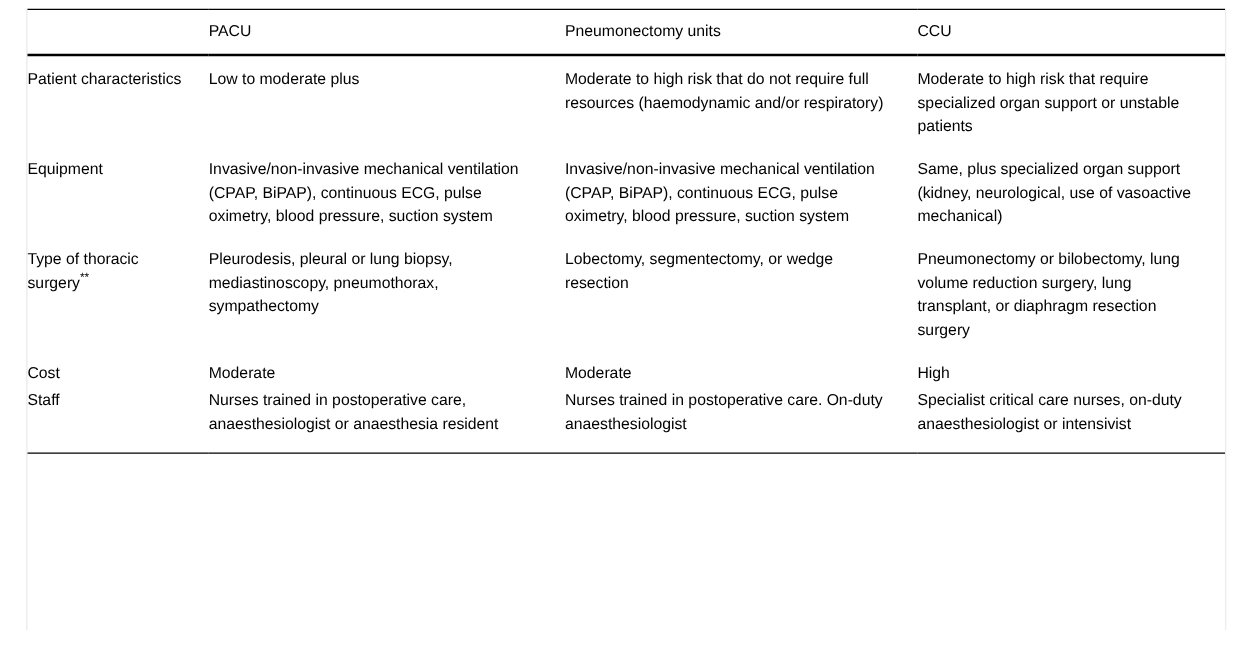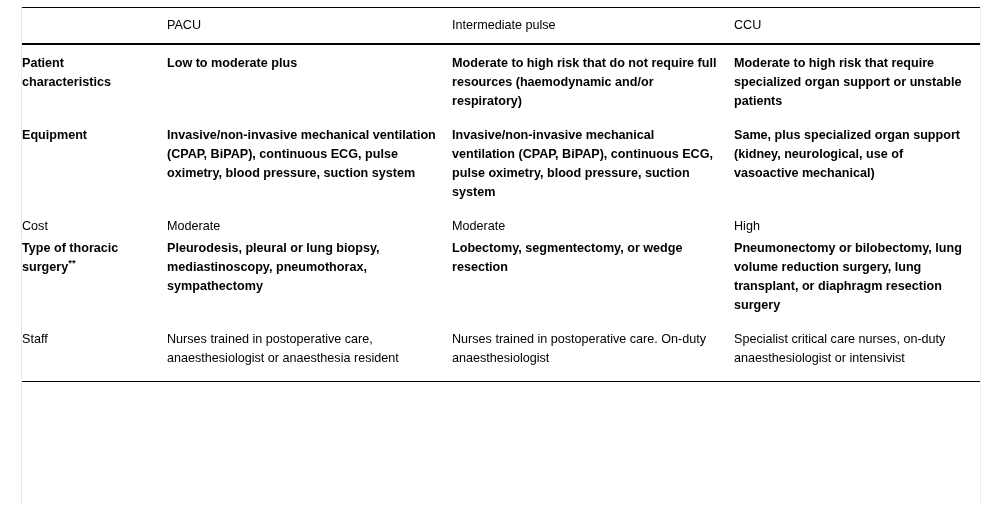--- a/index.html
+++ b/index.html
@@ -93,21 +93,20 @@
     display: block;
     padding-top: 3px;
   }
 
   tbody tr.data-row:first-child .cell {
     padding-top: 9px;
   }
 
   .row-pad-bottom .cell {
     padding-bottom: 12px;
-    font-weight: bold;
   }
 
   
   tbody tr.last-rule td {
     border-bottom: 1.8px solid #000000;
     height: 13px;
     padding: 0;
   }
 
   .label-col .cell {
@@ -135,21 +134,21 @@
         <col class="c-label">
         <col class="c-pacu">
         <col class="c-imu">
         <col class="c-ccu">
       </colgroup>
 
       <thead>
         <tr class="header-row">
           <th class="label-col"></th>
           <th>PACU</th>
-          <th>Intermediate pulse</th>
+          <th>Pneumonectomy units</th>
           <th>CCU</th>
         </tr>
       </thead>
 
       <tbody>
 
         <tr class="data-row row-pad-bottom">
           <td class="label-col">
             <span class="cell">Patient characteristics</span>
           </td>
@@ -174,47 +173,47 @@
           </td>
           <td>
             <span class="cell">Invasive/non-invasive mechanical ventilation (CPAP, BiPAP), continuous ECG, pulse oximetry, blood pressure, suction system</span>
           </td>
           <td>
             <span class="cell">Same, plus specialized organ support (kidney, neurological, use of vasoactive mechanical)</span>
           </td>
         </tr>
 
 
+        <tr class="data-row row-pad-bottom">
+          <td class="label-col">
+            <span class="cell"><span>Type of thoracic surgery</span><sup class="marker">**</sup></span>
+          </td>
+          <td>
+            <span class="cell">Pleurodesis, pleural or lung biopsy, mediastinoscopy, pneumothorax, sympathectomy</span>
+          </td>
+          <td>
+            <span class="cell">Lobectomy, segmentectomy, or wedge resection</span>
+          </td>
+          <td>
+            <span class="cell">Pneumonectomy or bilobectomy, lung volume reduction surgery, lung transplant, or diaphragm resection surgery</span>
+          </td>
+        </tr>
+
         <tr class="data-row">
           <td class="label-col">
             <span class="cell">Cost</span>
           </td>
           <td>
             <span class="cell">Moderate</span>
           </td>
           <td>
             <span class="cell">Moderate</span>
           </td>
           <td>
             <span class="cell">High</span>
-          </td>
-        </tr>
-
-        <tr class="data-row row-pad-bottom">
-          <td class="label-col">
-            <span class="cell"><span>Type of thoracic surgery</span><sup class="marker">**</sup></span>
-          </td>
-          <td>
-            <span class="cell">Pleurodesis, pleural or lung biopsy, mediastinoscopy, pneumothorax, sympathectomy</span>
-          </td>
-          <td>
-            <span class="cell">Lobectomy, segmentectomy, or wedge resection</span>
-          </td>
-          <td>
-            <span class="cell">Pneumonectomy or bilobectomy, lung volume reduction surgery, lung transplant, or diaphragm resection surgery</span>
           </td>
         </tr>
 
         <tr class="data-row">
           <td class="label-col">
             <span class="cell">Staff</span>
           </td>
           <td>
             <span class="cell">Nurses trained in postoperative care, anaesthesiologist or anaesthesia resident</span>
           </td>

